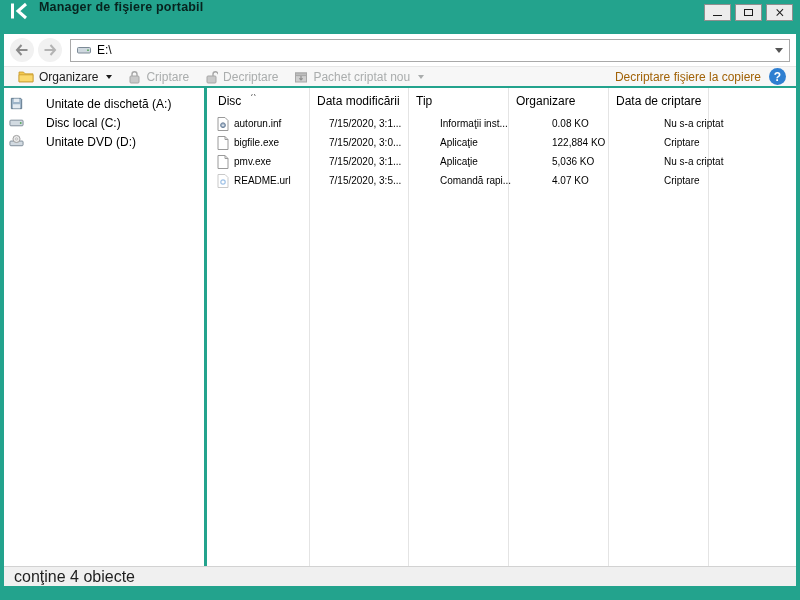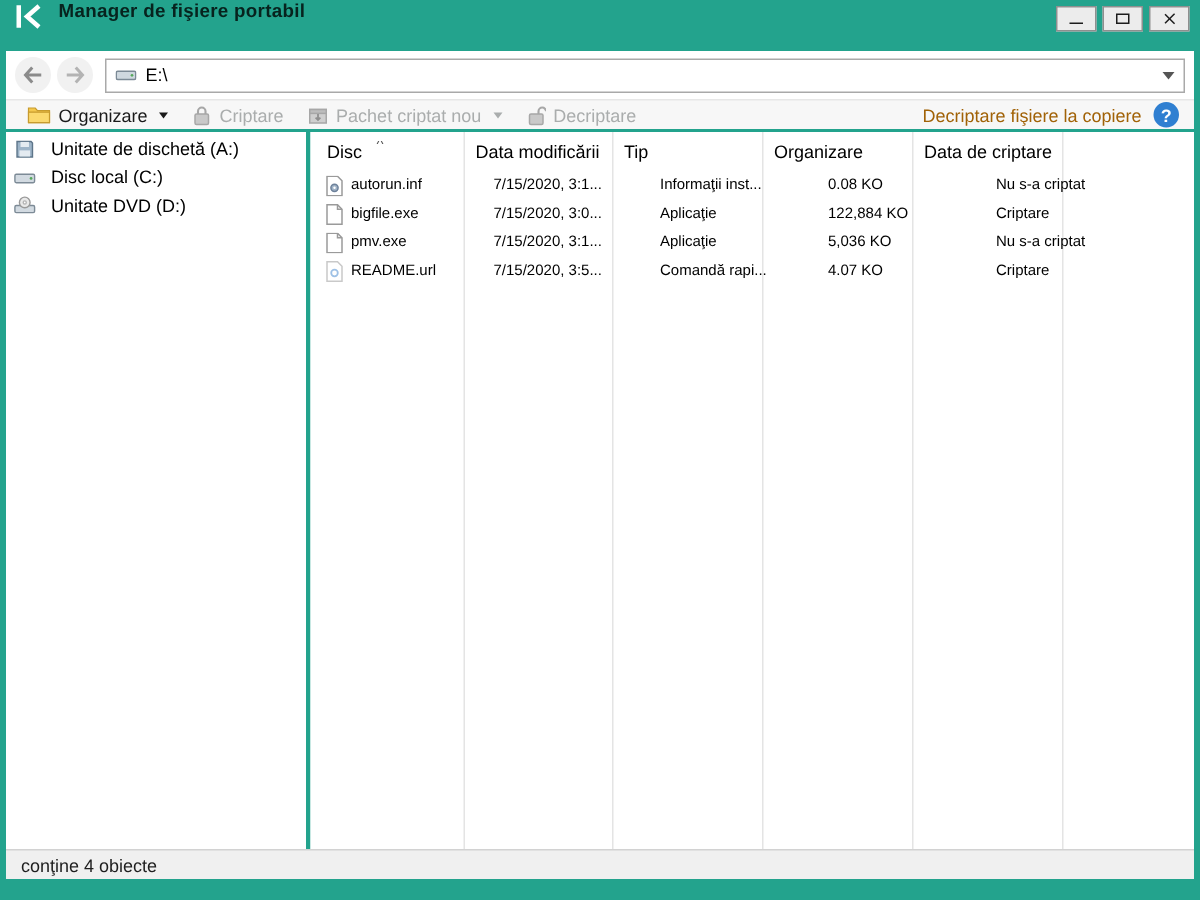--- a/index.html
+++ b/index.html
@@ -48,38 +48,38 @@
   .tb-enabled{color:#1a1a1a;}
   .tb-disabled{color:var(--disabled);}
   .tb-right{margin-left:auto;display:flex;align-items:center;gap:8px;padding-right:2px;}
   .tb-right-label{font-size:12px;color:#a16207;}
   .help-icon{width:17px;height:17px;border-radius:50%;background:#2f7fd1;color:#fff;font-size:12px;font-weight:700;display:flex;align-items:center;justify-content:center;border:none;padding:0;font-family:inherit;}
   .tool-divider{height:2px;background:var(--accent);flex:0 0 auto;}
 
   
   .main{flex:1;display:flex;min-height:0;}
   .sidebar{width:200px;background:#fff;padding-top:4px;flex:0 0 auto;}
-  .side-item{display:flex;align-items:flex-start;gap:10px;height:19px;padding-left:5px;font-size:12px;white-space:nowrap;}
+  .side-item{display:flex;align-items:flex-end;gap:22px;height:19px;padding-left:5px;font-size:12px;white-space:nowrap;}
   .side-item.selected{background:var(--sel);}
   .splitter{width:3px;background:var(--accent);flex:0 0 auto;}
 
   .listpane{flex:1;position:relative;background:#fff;min-width:0;}
   .col-line{position:absolute;top:0;bottom:0;width:1px;background:#e4e4e4;}
   .grid-row{display:grid;grid-template-columns:102px 99px 100px 100px 100px 1fr;align-items:center;position:relative;}
   .header-row{height:26px;font-size:12px;color:#000;}
   .hcell{padding-left:8px;position:relative;white-space:nowrap;overflow:hidden;}
   .hcell.first{padding-left:11px;}
   .sort-caret{position:absolute;left:44px;top:-3px;font-size:10px;color:#555;}
   .file-row{height:19px;font-size:10px;gap:12px;}
   .cell{padding-left:8px;white-space:nowrap;overflow:hidden;}
   .cell-name{padding-left:10px;display:flex;align-items:center;gap:5px;}
   .file-icon{flex:0 0 auto;display:block;}
 
   
-  .statusbar{height:20px;background:#f0f0f0;border-top:1px solid #d2d2d2;display:flex;align-items:center;padding-left:10px;font-size:12px;color:#1f1f1f;flex:0 0 auto;}
+  .statusbar{height:20px;background:#f0f0f0;border-top:1px solid #d2d2d2;display:flex;align-items:center;padding-left:10px;font-size:16px;color:#1f1f1f;flex:0 0 auto;}
 </style>
 </head>
 <body>
 
 <div class="window">
 
   <div class="titlebar">
     <svg class="logo" viewBox="0 0 22 22">
       <rect x="3" y="3.5" width="3" height="15" fill="#ffffff"></rect>
       <path d="M18 4 L10 11 L18 18" stroke="#ffffff" stroke-width="3" fill="none"></path>
@@ -131,34 +131,34 @@
         <span class="small-caret"></span>
       </button>
       <button class="tb-btn tb-disabled">
         <svg width="13" height="14" viewBox="0 0 13 14">
           <rect x="2" y="6" width="9" height="7" rx="1" fill="#c9c9c9" stroke="#a7a7a7"></rect>
           <path d="M4 6 V4.2 a2.5 2.5 0 0 1 5 0 V6" fill="none" stroke="#a7a7a7" stroke-width="1.4"></path>
         </svg>
         <span>Criptare</span>
       </button>
       <button class="tb-btn tb-disabled">
+        <svg width="13" height="14" viewBox="0 0 13 14">
+          <rect x="2" y="6" width="9" height="7" rx="1" fill="#c9c9c9" stroke="#a7a7a7"></rect>
+          <path d="M8 6 V4.2 a2.5 2.5 0 0 1 5 0" fill="none" stroke="#a7a7a7" stroke-width="1.4"></path>
+        </svg>
+        <span>Decriptare</span>
+      </button>
+      <button class="tb-btn tb-disabled">
         <svg width="14" height="13" viewBox="0 0 14 13">
           <rect x="1.5" y="3" width="11" height="9" fill="#cfcfcf" stroke="#a7a7a7"></rect>
           <rect x="1.5" y="3" width="11" height="2.6" fill="#bdbdbd" stroke="#a7a7a7"></rect>
           <path d="M7 6 v4 M5.4 8.4 L7 10 L8.6 8.4" stroke="#8f8f8f" stroke-width="1.2" fill="none"></path>
         </svg>
         <span>Pachet criptat nou</span>
         <span class="small-caret"></span>
-      </button>
-      <button class="tb-btn tb-disabled">
-        <svg width="13" height="14" viewBox="0 0 13 14">
-          <rect x="2" y="6" width="9" height="7" rx="1" fill="#c9c9c9" stroke="#a7a7a7"></rect>
-          <path d="M8 6 V4.2 a2.5 2.5 0 0 1 5 0" fill="none" stroke="#a7a7a7" stroke-width="1.4"></path>
-        </svg>
-        <span>Decriptare</span>
       </button>
       <div class="tb-right">
         <span class="tb-right-label">Decriptare fişiere la copiere</span>
         <button class="help-icon">?</button>
       </div>
     </div>
 
     <div class="tool-divider"></div>
 
     <div class="main">

